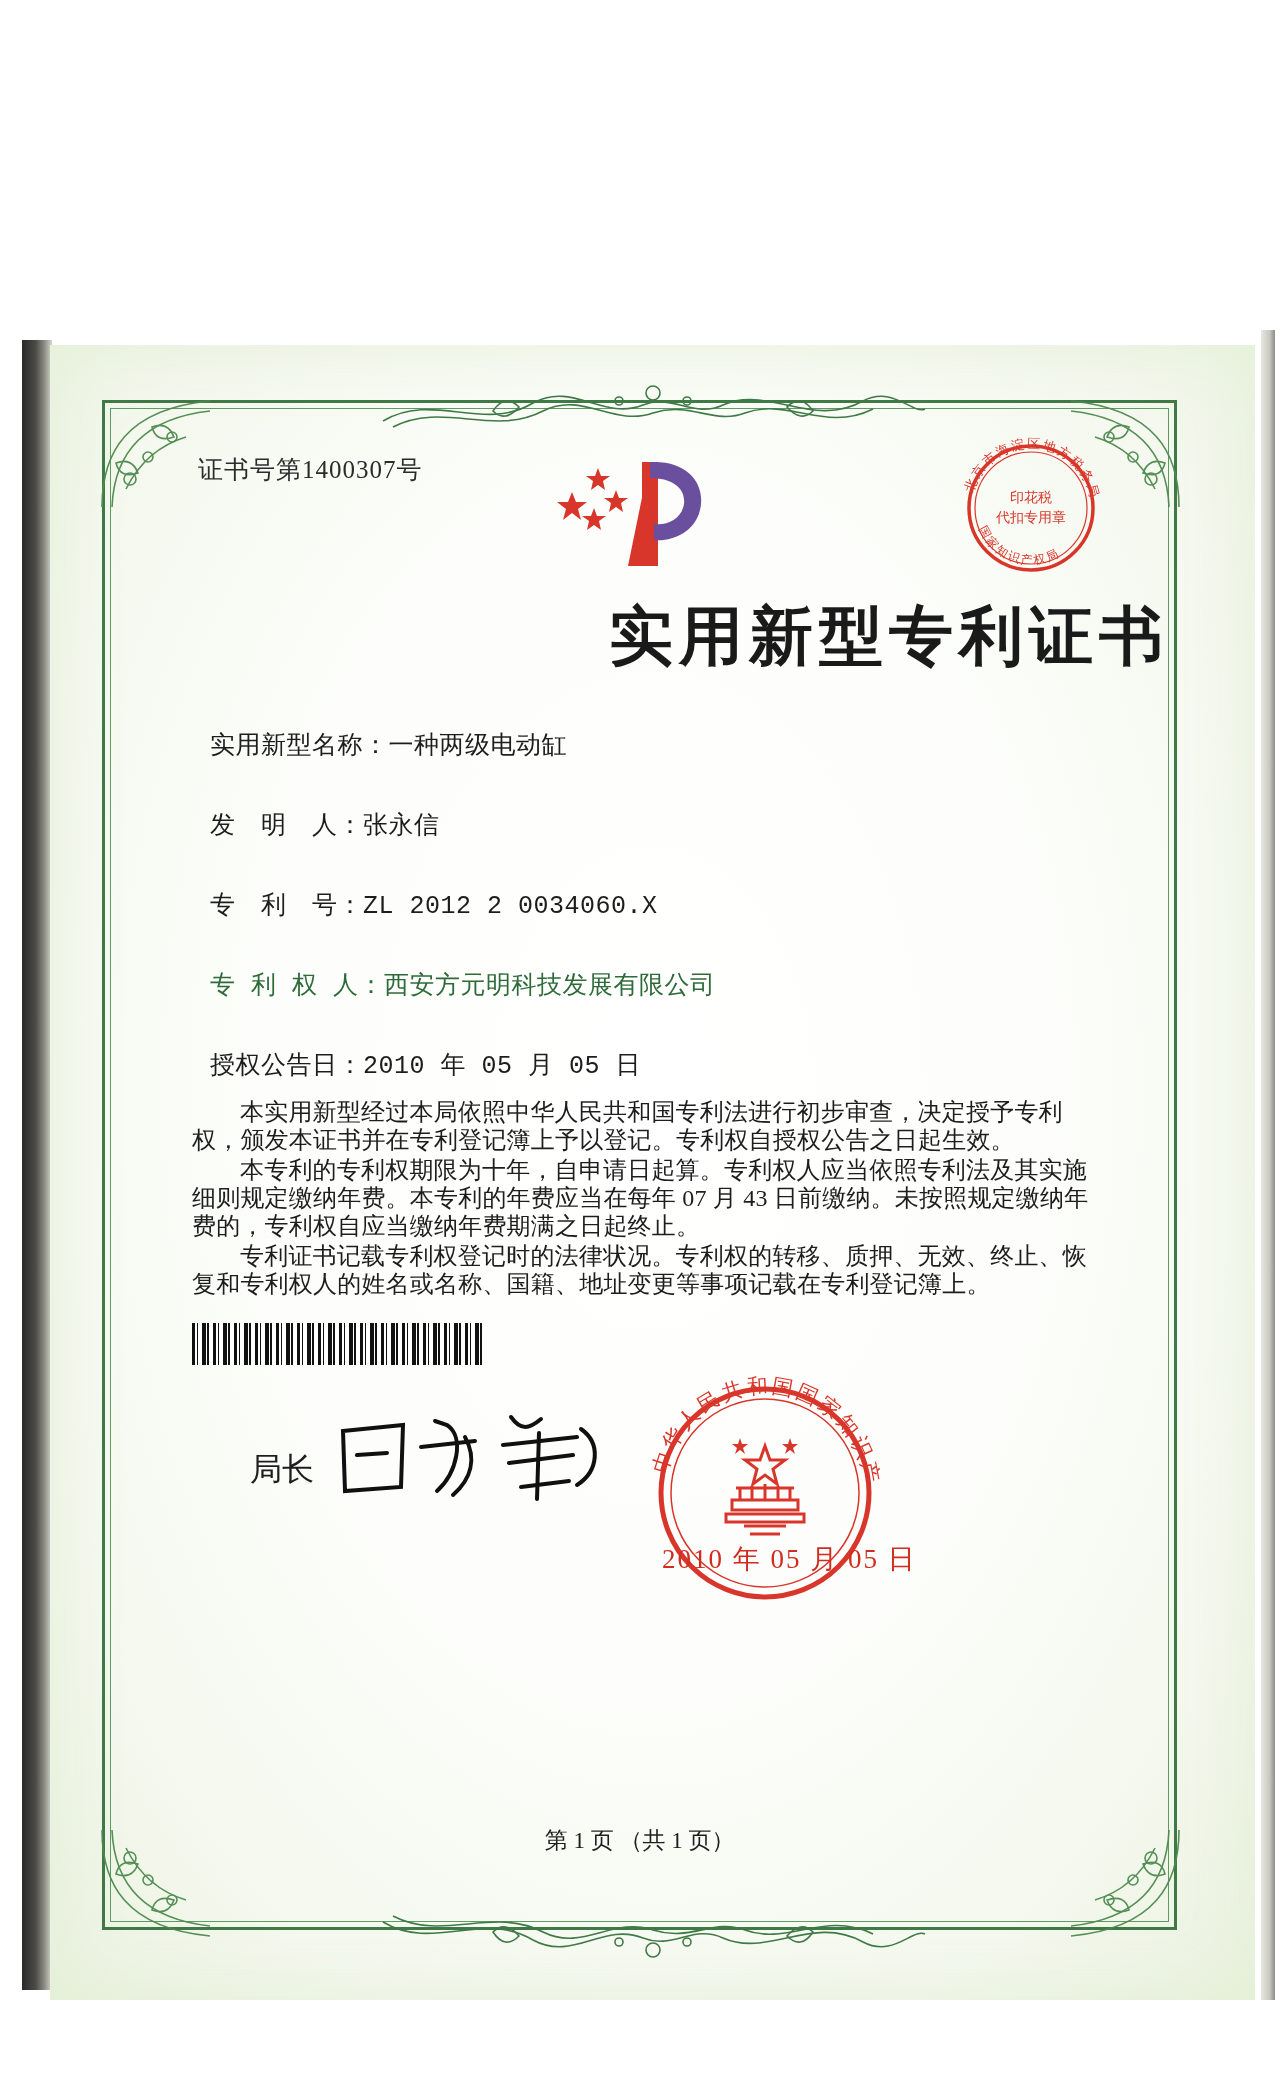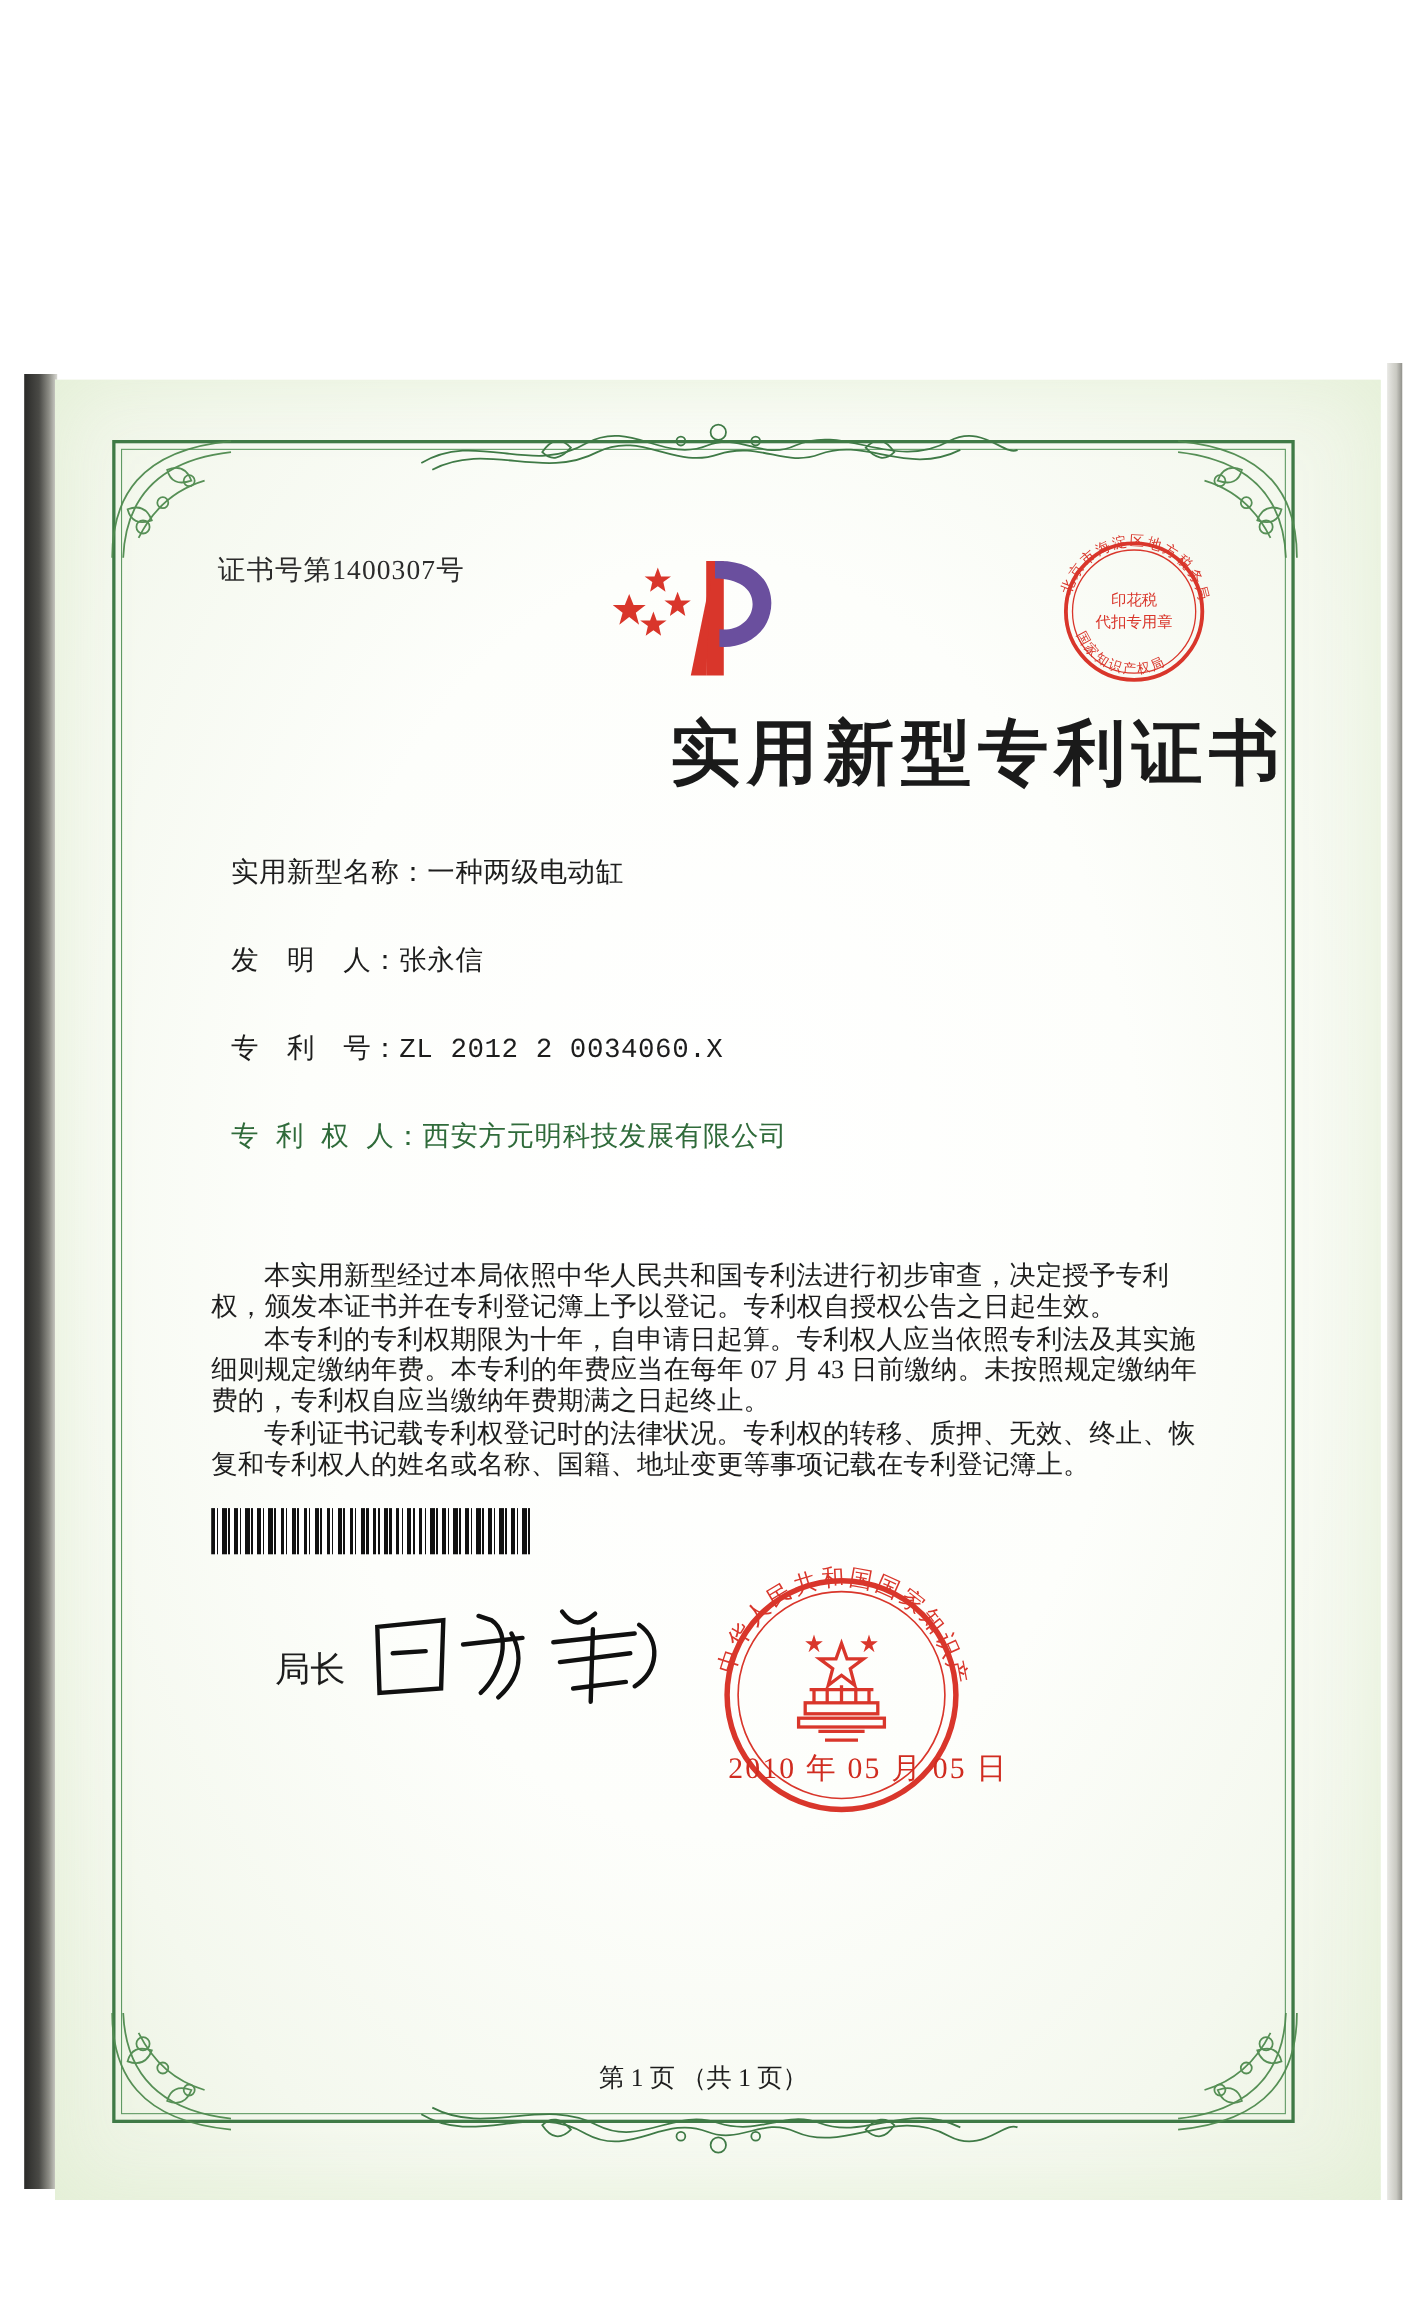--- a/index.html
+++ b/index.html
@@ -96,21 +96,21 @@
     transform: translateX(-50%) scaleY(-1);
     width: 560px; height: 54px;
     color: #3f7a46;
   }
   .bottom-floral svg { width:100%; height:100%; display:block; }
 
   
   .content {
     position: absolute;
     left: 60px; top: 63px;
-    width: 1059px; height: 1500px; margin-top: 48px;
+    width: 1059px; height: 1500px;
   }
 
   .cert-no {
     position: absolute;
     left: 88px; top: 45px;
     font-size: 25px;
     letter-spacing: 1px;
     color: #2b2b2b;
     white-space: nowrap;
   }
@@ -355,20 +355,23 @@
         </div>
         <div class="field">
           <span class="lbl">发　明　人：</span><span class="val">张永信</span>
         </div>
         <div class="field">
           <span class="lbl">专　利　号：</span><span class="val">ZL 2012 2 0034060.X</span>
         </div>
         <div class="field green">
           <span class="lbl">专 利 权 人：</span><span class="val">西安方元明科技发展有限公司</span>
         </div>
+        <div class="field">
+          <span class="lbl">授权公告日：</span><span class="val">2010 年 05 月 05 日</span>
+        </div>
       </div>
 
       <div class="paras">
         <p>本实用新型经过本局依照中华人民共和国专利法进行初步审查，决定授予专利权，颁发本证书并在专利登记簿上予以登记。专利权自授权公告之日起生效。</p>
         <p>本专利的专利权期限为十年，自申请日起算。专利权人应当依照专利法及其实施细则规定缴纳年费。本专利的年费应当在每年 07 月 43 日前缴纳。未按照规定缴纳年费的，专利权自应当缴纳年费期满之日起终止。</p>
         <p>专利证书记载专利权登记时的法律状况。专利权的转移、质押、无效、终止、恢复和专利权人的姓名或名称、国籍、地址变更等事项记载在专利登记簿上。</p>
       </div>
 
       <div class="barcode"></div>
 

